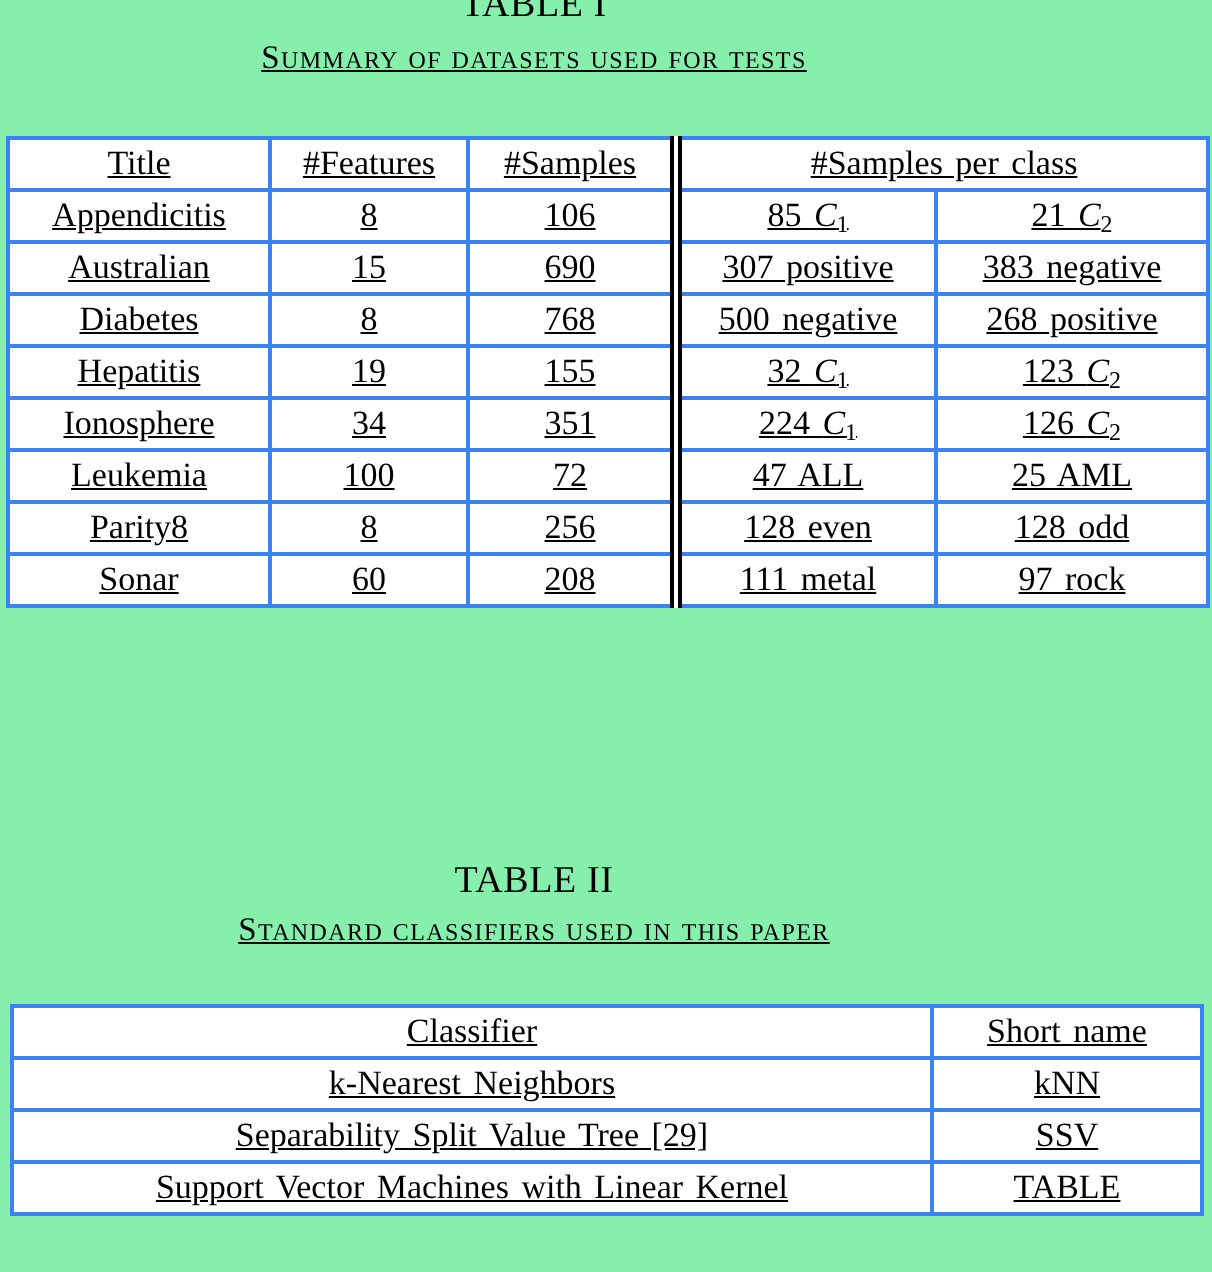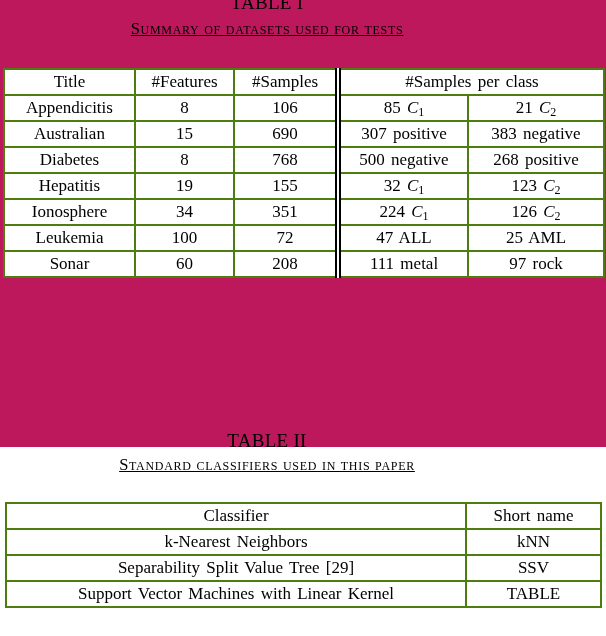--- a/index.html
+++ b/index.html
@@ -7,22 +7,22 @@
     background: #ffffff;
   }
   body {
     width: 606px; height: 636px;
     overflow: hidden;
     font-family: "Liberation Serif", "DejaVu Serif", serif;
     color: #000000;
   }
   .page {
     position: relative;
-    width: 606px; height: 447px;
-    background: #be185d;
+    width: 606px; height: 636px;
+    background: #86efac;
   }
   
   .cap-line {
     position: absolute;
     left: 0; width: 534px;
     text-align: center;
     white-space: nowrap;
   }
   .cap-title {
     font-size: 19px;
@@ -41,30 +41,31 @@
   #t2-cap-title { top: 431px; }
   #t2-cap-sub   { top: 456px; }
   
   table {
     position: absolute;
     border-collapse: collapse;
     table-layout: fixed;
     background: #ffffff;
   }
   th, td {
-    border: 2px solid #4d7c0f;
+    border: 2px solid #3b82f6;
     text-align: center;
     vertical-align: middle;
     font-weight: normal;
     font-size: 17px;
     line-height: 20px;
     padding: 0;
     overflow: hidden;
     white-space: nowrap;
     word-spacing: 2px;
+    text-decoration: underline;
   }
   tr { height: 26px; }
   #t1 { left: 3px;  top: 68px;  width: 600px; }
   #t2 { left: 5px;  top: 502px; width: 595px; }
   
   #t1 th.dbl, #t1 td.dbl { border-left: 6px double #000000; }
   sub {
     font-size: 12px;
     line-height: 0;
     vertical-align: -3px;
@@ -132,20 +133,27 @@
           <td>126 <i>C</i><sub>2</sub></td>
         </tr>
         <tr>
           <td>Leukemia</td>
           <td>100</td>
           <td>72</td>
           <td class="dbl">47 ALL</td>
           <td>25 AML</td>
         </tr>
         <tr>
+          <td>Parity8</td>
+          <td>8</td>
+          <td>256</td>
+          <td class="dbl">128 even</td>
+          <td>128 odd</td>
+        </tr>
+        <tr>
           <td>Sonar</td>
           <td>60</td>
           <td>208</td>
           <td class="dbl">111 metal</td>
           <td>97 rock</td>
         </tr>
       </tbody>
   </table>
 
   <div class="cap-line cap-title" id="t2-cap-title">TABLE II</div>

